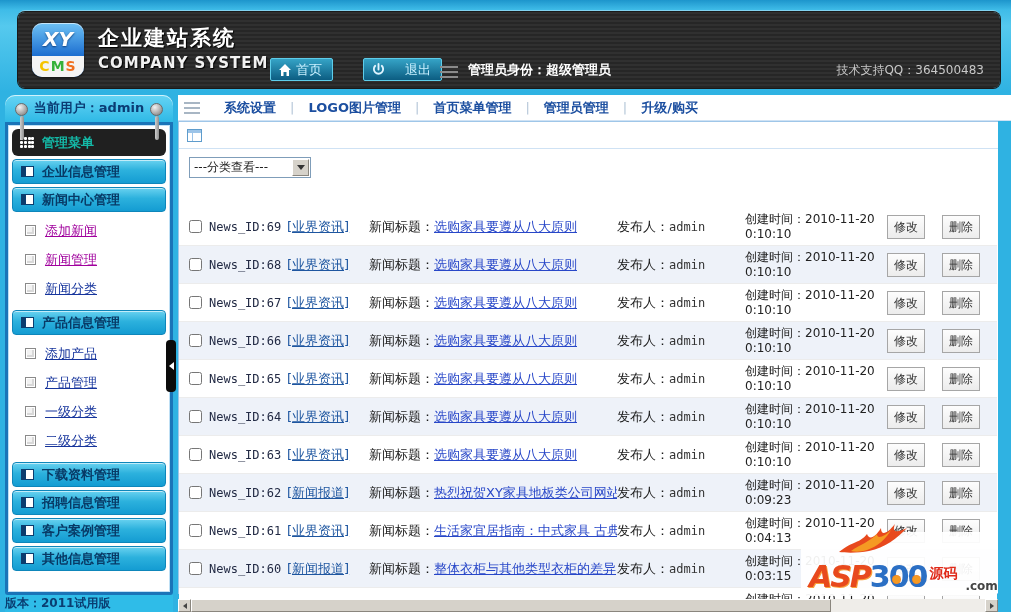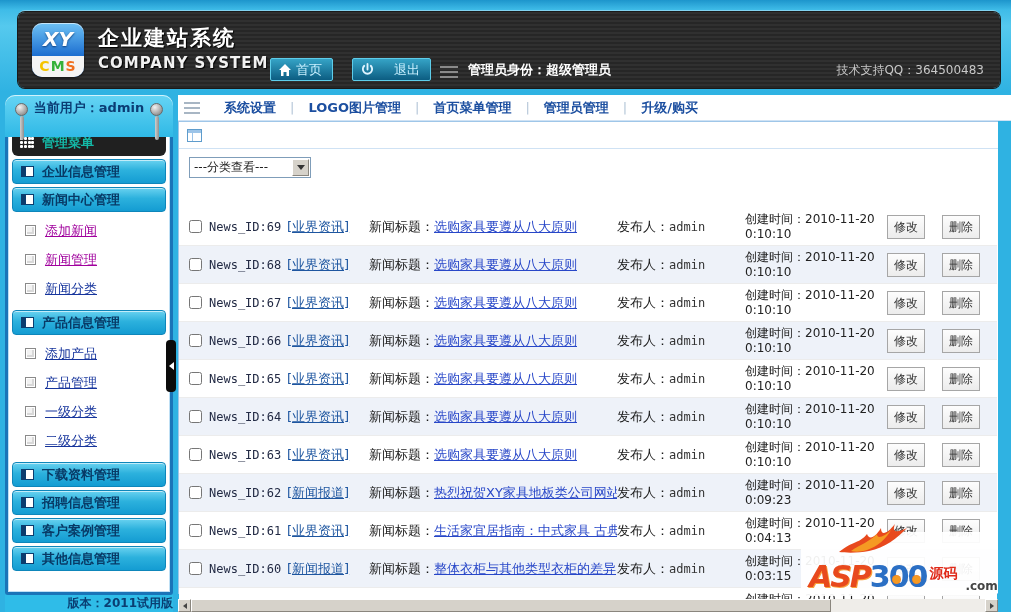--- a/index.html
+++ b/index.html
@@ -18,29 +18,29 @@
   .logo-xy { display:block; text-align:center; color:#fff; font-weight:bold; font-size:20px; font-style:italic; line-height:33px; text-shadow:0 1px 2px rgba(0,30,80,.7); }
   .logo-cms { display:block; height:21px; background:#f4f4f4; text-align:center; font-weight:bold; font-size:14px; line-height:20px; letter-spacing:1px; }
   .logo-cms .c1{color:#f5c400;} .logo-cms .c2{color:#35b13a;} .logo-cms .c3{color:#f07020;}
   .hdr-title { position:absolute; left:80px; top:12px; color:#fff; font-weight:bold; font-size:21px; letter-spacing:2px; text-shadow:1px 1px 1px #000; }
   .hdr-sub { position:absolute; left:80px; top:42px; color:#f2f2f2; font-weight:bold; font-size:15px; letter-spacing:1px; text-shadow:1px 1px 1px #000; }
   .hdr-btn { position:absolute; bottom:7px; height:23px; padding:0 10px 0 8px; display:flex; align-items:center; gap:5px;
     background:linear-gradient(180deg,#35a3c6 0%,#0c5d82 100%); border:1px solid #5ecdea; border-radius:2px;
     color:#c9f0ff; font-size:13px; cursor:pointer; }
   .hdr-btn svg { display:block; }
   .btn-home { left:252px; }
-  .btn-logout { left:334px;gap:20px; }
+  .btn-logout { left:345px;gap:20px; }
   .lines-icon { position:absolute; left:422px; bottom:10px; width:18px; height:14px;
     background:repeating-linear-gradient(0deg,#8a8a8a 0 2px,transparent 2px 5px); }
   .hdr-role { position:absolute; left:450px; bottom:9px; color:#fff; font-weight:bold; font-size:13px; }
   .hdr-qq { position:absolute; right:16px; bottom:9px; color:#c8c8c8; font-size:12px; }
 
   
   .sidebar { position:absolute; left:5px; top:95px; width:168px; height:517px; }
-  .user-pill { position:relative; height:42px; background:linear-gradient(180deg,#66d4f4,#2fb9e6);
+  .user-pill { position:relative; height:27px; background:linear-gradient(180deg,#66d4f4,#2fb9e6);
     border-radius:10px 10px 0 0; text-align:center; line-height:26px; color:#0b3c74; font-weight:bold; font-size:13px;
     box-shadow:inset 0 1px 0 rgba(255,255,255,.7); z-index:3; }
   .screw { position:absolute; top:8px; width:13px; height:13px; border-radius:50%;
     background:radial-gradient(circle at 35% 30%,#f2f2f2,#9a9a9a 70%,#6e6e6e); border:1px solid #6a6a6a; z-index:5; }
   .screw::after { content:""; position:absolute; left:4px; top:12px; width:4px; height:24px;
     background:linear-gradient(90deg,#cfcfcf,#8e8e8e); border-radius:2px; }
   .screw.l { left:10px; } .screw.r { right:10px; }
   .side-frame { position:absolute; left:0; top:27px; bottom:17px; width:168px; background:#1a74b8;
     padding:3px; border-radius:0 0 3px 3px; }
   .side-white { width:100%; height:100%; background:#fff; border:1px solid #bfe0f5; overflow:hidden; }
@@ -57,21 +57,21 @@
     box-shadow:inset 0 1px 0 rgba(255,255,255,.6); }
   .win-icon { width:13px; height:11px; background:#fff; border:1px solid #0b3c6e; position:relative; }
   .win-icon::after { content:""; position:absolute; left:0; top:0; width:4px; height:9px; background:#0b3c6e; }
   .side-sub { padding:2px 0 4px 0; }
   .side-subitem { height:29px; display:flex; align-items:center; gap:9px; padding-left:16px; }
   .page-icon { width:11px; height:11px; border:1px solid #8a8a8a; background:#f2f2f2;
     box-shadow:inset 0 0 0 1px #fff, inset -3px -3px 0 #d8d8d8; }
   .side-subitem a { font-size:13px; color:#16349c; text-decoration:underline; cursor:pointer; }
   .side-subitem a.visited { color:#a0009d; }
   .version-bar { position:absolute; left:0; bottom:0; width:168px; height:17px; background:#2fbce8;
-    color:#0a3e72; font-weight:bold; font-size:12px; text-align:right; line-height:17px; }
+    color:#0a3e72; font-weight:bold; font-size:12px; text-align:left; line-height:17px; }
   .collapse-handle { position:absolute; left:166px; top:340px; width:10px; height:52px; background:#0b0b0b;
     border-radius:4px; z-index:6; cursor:pointer; display:flex; align-items:center; justify-content:center; }
   .collapse-handle i { width:0; height:0; border-top:4px solid transparent; border-bottom:4px solid transparent; border-right:5px solid #fff; }
 
   
   .main { position:absolute; left:178px; top:95px; width:1006px; height:517px;text-decoration:underline; }
   .topnav { position:absolute; left:0; top:0; width:833px; height:26px; background:#fff;
     display:flex; align-items:center; gap:0; border-bottom:1px solid #cfe2f4; }
   .topnav .tn-lines { width:16px; height:13px; margin:0 10px 0 6px;
     background:repeating-linear-gradient(0deg,#a8b6c4 0 2px,transparent 2px 5px); }

